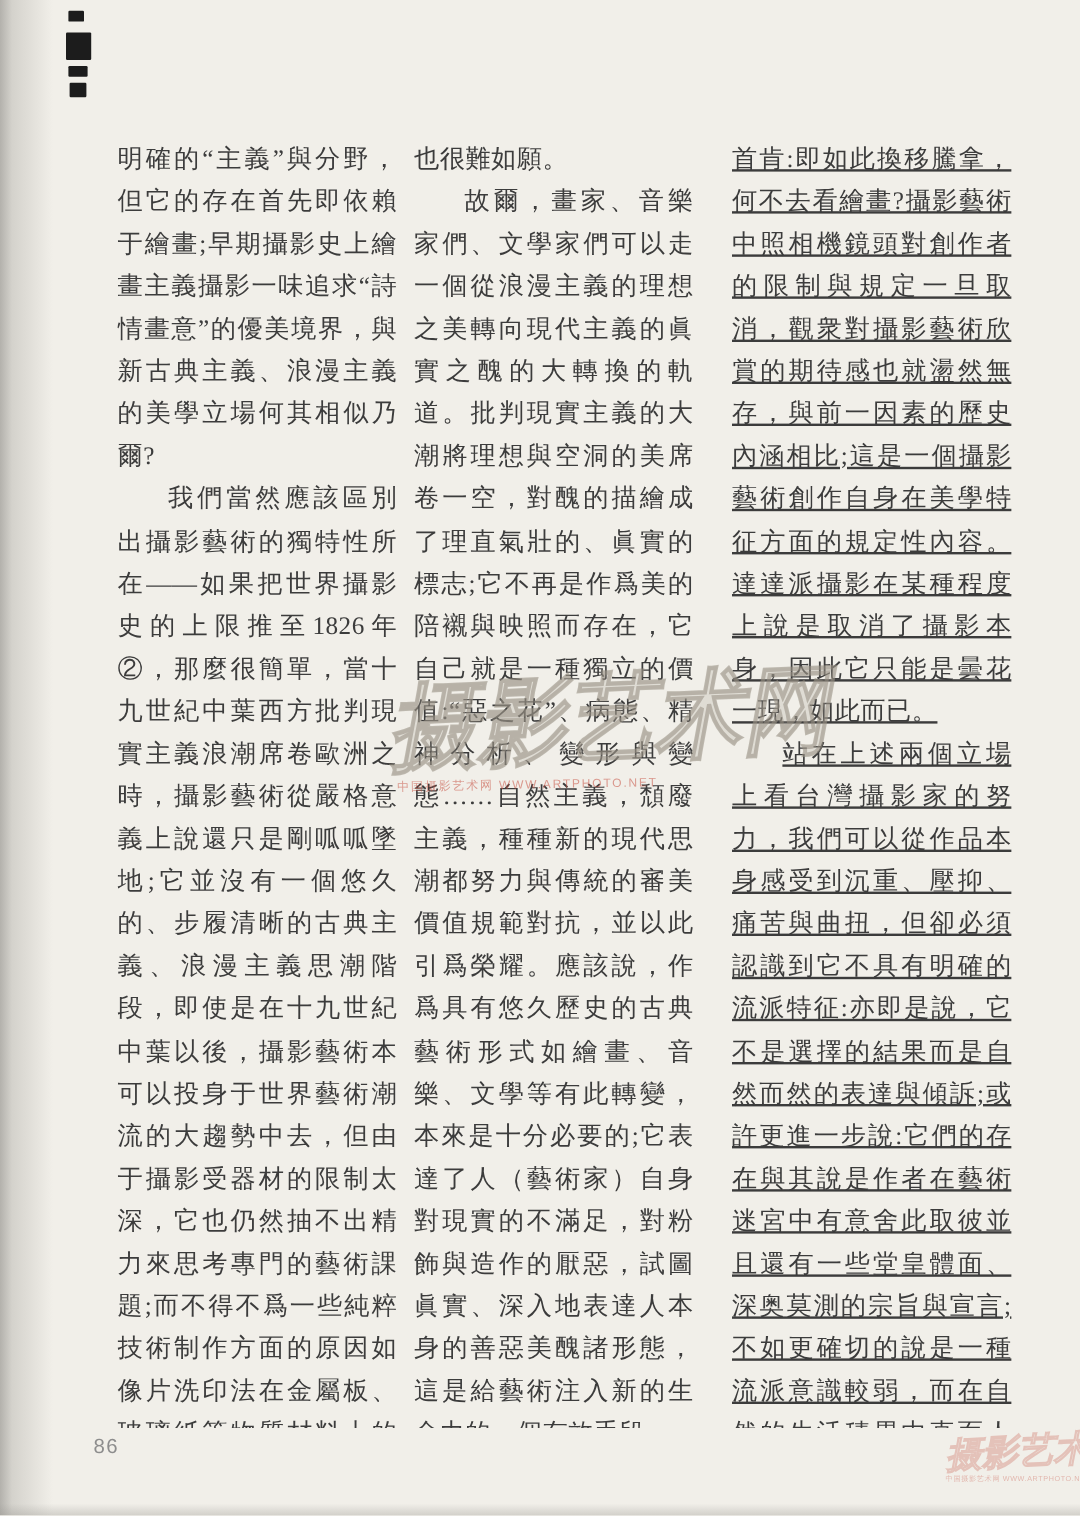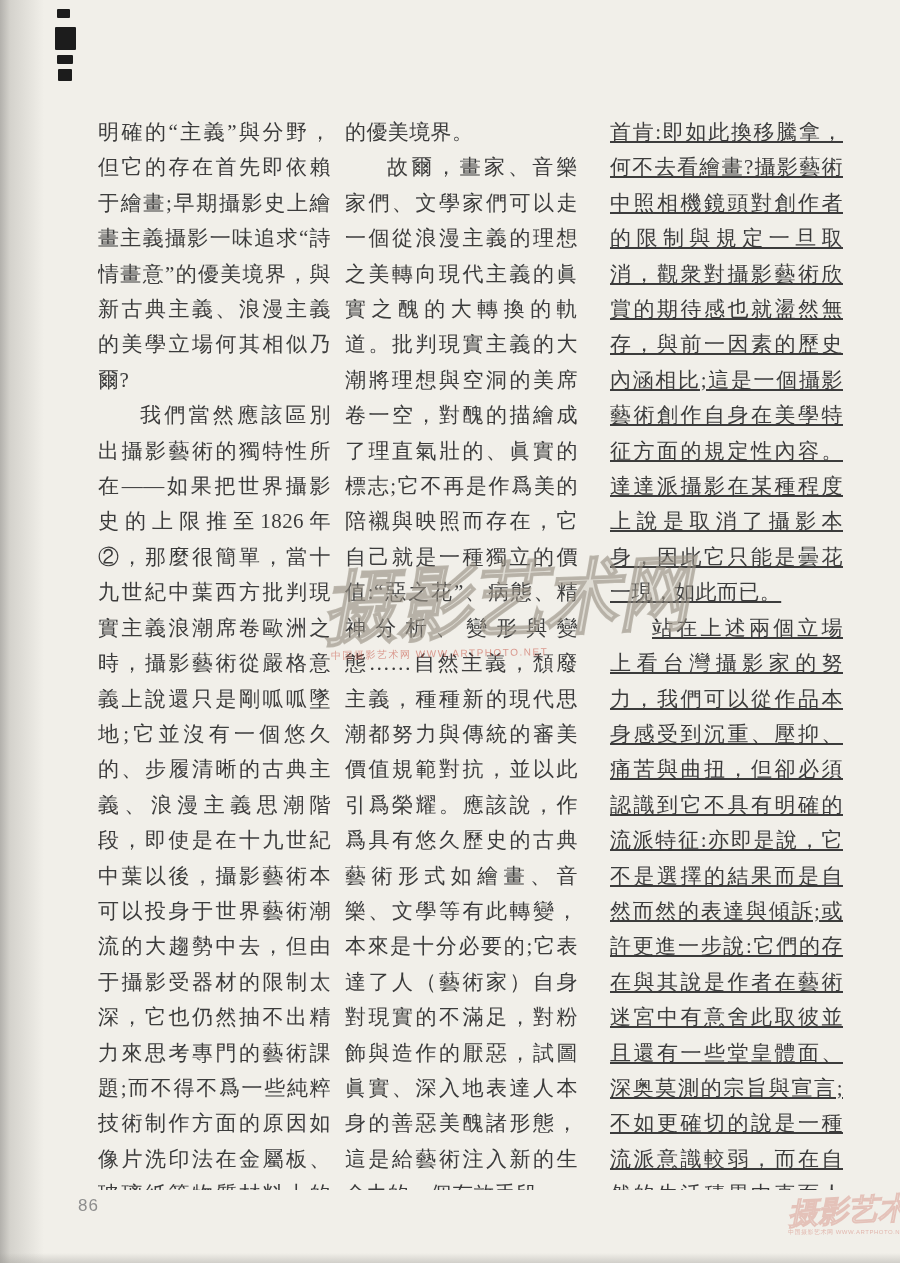--- a/index.html
+++ b/index.html
@@ -94,21 +94,21 @@
   <div class="artifact a1"></div>
   <div class="artifact a2"></div>
   <div class="artifact a3"></div>
   <div class="artifact a4"></div>
 
   <div class="col col1">
       <p class="para cont">明確的“主義”與分野，但它的存在首先即依賴于繪畫;早期攝影史上繪畫主義攝影一味追求“詩情畫意”的優美境界，與新古典主義、浪漫主義的美學立場何其相似乃爾?</p>
       <p class="para ">我們當然應該區別出攝影藝術的獨特性所在——如果把世界攝影史的上限推至1826年②，那麼很簡單，當十九世紀中葉西方批判現實主義浪潮席卷歐洲之時，攝影藝術從嚴格意義上說還只是剛呱呱墜地;它並沒有一個悠久的、步履清晰的古典主義、浪漫主義思潮階段，即使是在十九世紀中葉以後，攝影藝術本可以投身于世界藝術潮流的大趨勢中去，但由于攝影受器材的限制太深，它也仍然抽不出精力來思考專門的藝術課題;而不得不爲一些純粹技術制作方面的原因如像片洗印法在金屬板、玻璃紙等物質材料上的區別與選擇、火棉膠攝影法、輭片的發明等等疲于奔命;因此，直到批判現實主義浪潮席卷之時，攝影藝術還沒有一個專注的藝術立場，更沒有所謂的古典主義浪漫主義與批判現實主義的對比關係。</p>
     </div>
   <div class="col col2">
-      <p class="para cont">的優美境界。</p>
+      <p class="para cont">也很難如願。</p>
       <p class="para ">故爾，畫家、音樂家們、文學家們可以走一個從浪漫主義的理想之美轉向現代主義的眞實之醜的大轉換的軌道。批判現實主義的大潮將理想與空洞的美席卷一空，對醜的描繪成了理直氣壯的、眞實的標志;它不再是作爲美的陪襯與映照而存在，它自己就是一種獨立的價值:“惡之花”、病態、精神分析、變形與變態……自然主義，頹廢主義，種種新的現代思潮都努力與傳統的審美價值規範對抗，並以此引爲榮耀。應該說，作爲具有悠久歷史的古典藝術形式如繪畫、音樂、文學等有此轉變，本來是十分必要的;它表達了人（藝術家）自身對現實的不滿足，對粉飾與造作的厭惡，試圖眞實、深入地表達人本身的善惡美醜諸形態，這是給藝術注入新的生命力的一個有效手段。</p>
     </div>
   <div class="col col3">
       <p class="para cont">首肯:即如此換移騰拿，何不去看繪畫?攝影藝術中照相機鏡頭對創作者的限制與規定一旦取消，觀衆對攝影藝術欣賞的期待感也就盪然無存，與前一因素的歷史內涵相比;這是一個攝影藝術創作自身在美學特征方面的規定性內容。達達派攝影在某種程度上說是取消了攝影本身，因此它只能是曇花一現，如此而已。</p>
       <p class="para ">站在上述兩個立場上看台灣攝影家的努力，我們可以從作品本身感受到沉重、壓抑、痛苦與曲扭，但卻必須認識到它不具有明確的流派特征:亦即是說，它不是選擇的結果而是自然而然的表達與傾訴;或許更進一步說:它們的存在與其說是作者在藝術迷宮中有意舍此取彼並且還有一些堂皇體面、深奥莫測的宗旨與宣言;不如更確切的說是一種流派意識較弱，而在自然的生活積累中直面人生的結晶。社會性較强使他們的作品很難在形式上標新立異、自立門戶，在攝影藝術史上佔據一個時代或構成一個格局;但卻在平凡與沉重中爲我們揭示出生活與人世芸芸衆生相——並且，是較有思考的、具備一定形式張力的衆生之相。</p>
     </div>
 
   <div class="wm-script">摄影艺术网</div>
   <div class="wm-caption">中国摄影艺术网 WWW.ARTPHOTO.NET</div>
 

